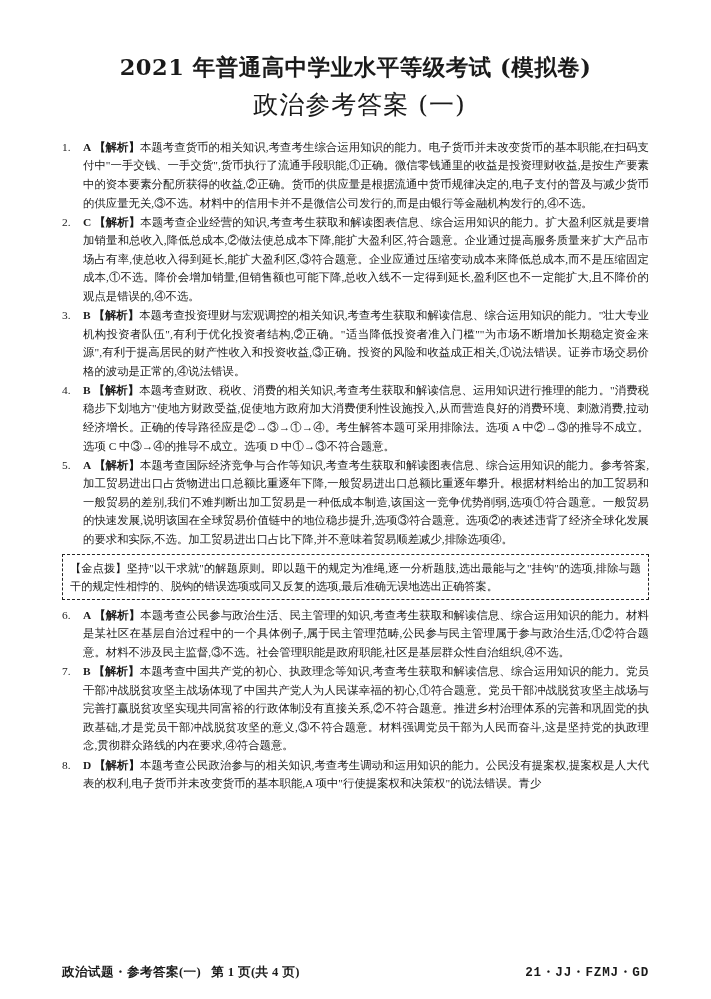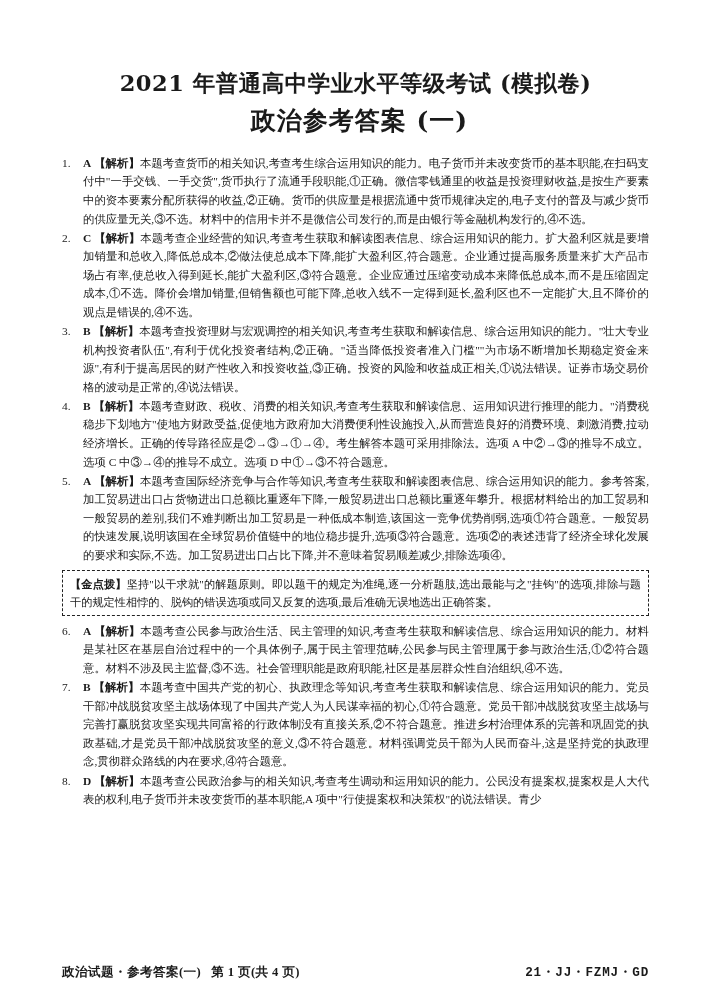--- a/index.html
+++ b/index.html
@@ -16,32 +16,32 @@
   }
   .page {
     position: relative;
     width: 711px;
     height: 999px;
     box-sizing: border-box;
     padding: 0;
   }
   .title-block {
     text-align: center;
-    padding-top: 68px;
+    padding-top: 52px;
   }
   .title-main {
     font-size: 22.5px;
     font-weight: bold;
     letter-spacing: 0.5px;
     line-height: 1.35;
     font-family: "DejaVu Serif", "Liberation Serif", serif;
   }
   .title-sub {
     font-size: 25px;
-    font-weight: bold;
+    font-weight: normal;
     letter-spacing: 1px;
     line-height: 1.5;
     margin-top: 4px;
     font-family: "DejaVu Serif", "Liberation Serif", serif;
     margin-left: 8px;
   }
   .content {
     margin: 14px 62px 0 62px;
     font-size: 11.4px;
     line-height: 1.63;
@@ -68,44 +68,43 @@
   }
   .tipbox {
     border: 1px dashed #222;
     padding: 4px 7px 4px 7px;
     margin: 5px 0 6px 0;
     font-size: 11.2px;
     line-height: 1.62;
     text-align: justify;
   }
   .tip-label {
-    font-weight: bold;
+    font-weight: normal;
   }
   .footer {
     position: absolute;
     left: 0;
     right: 0;
     bottom: 18px;
     padding: 0 62px;
     box-sizing: border-box;
     display: flex;
-    align-items: flex-end;
+    align-items: flex-start;
     justify-content: space-between;
     font-size: 12.6px;
     font-weight: bold;
     letter-spacing: 0.4px;
   }
   .footer-left {
     display: flex;
     align-items: baseline;
     gap: 10px;
   }
   .footer-page {
     font-weight: bold;
-    margin-top: 16px;
   }
   .footer-right {
     font-family: Liberation Mono, monospace;
     letter-spacing: 0.8px;
   }
   .rule {
     position: absolute;
     left: 62px;
     right: 62px;
     bottom: 40px;

